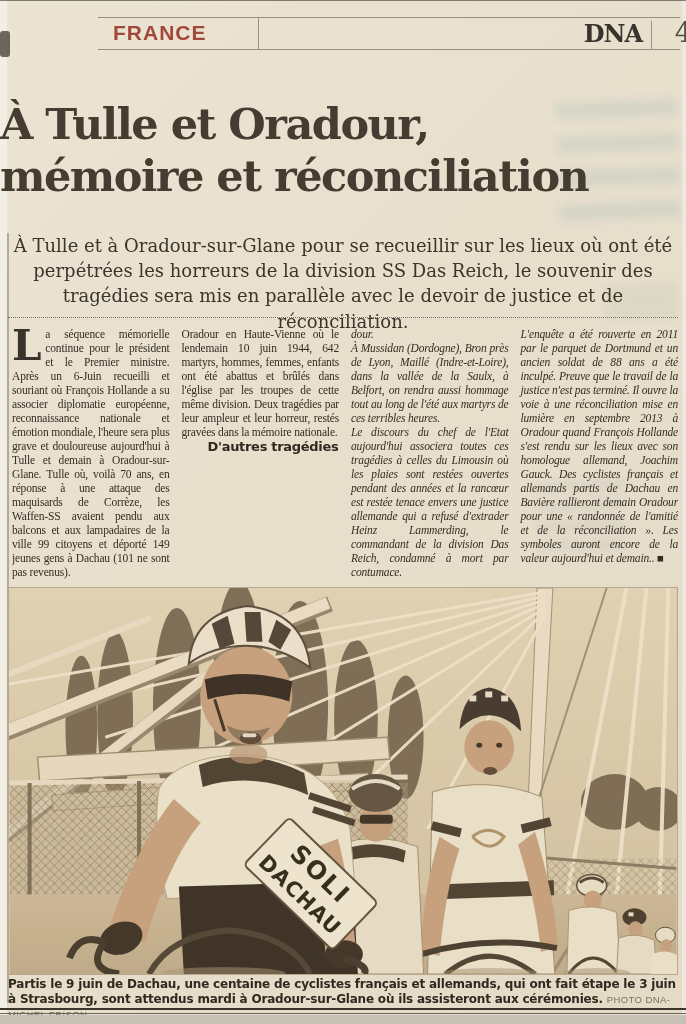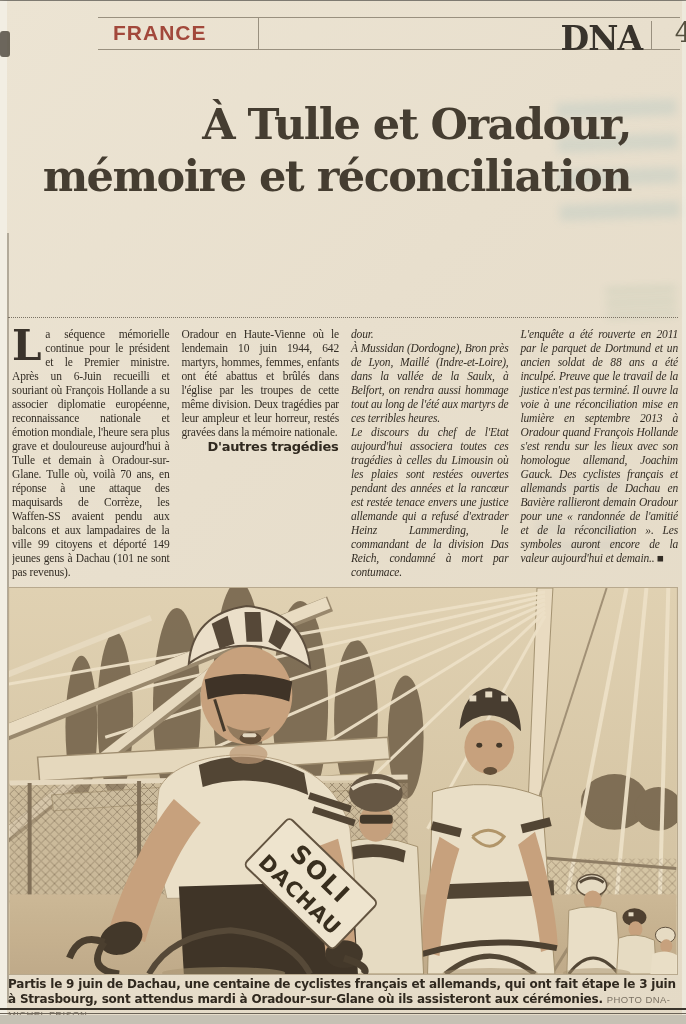--- a/index.html
+++ b/index.html
@@ -24,28 +24,28 @@
     background:repeating-linear-gradient(0deg,#4f6a8a 0 10px,transparent 10px 20px);}
   
   .rule{background:#99907f;}
   .rule-top{left:98px;top:16px;width:582px;height:1px;}
   .rule-bot{left:98px;top:48px;width:582px;height:1px;}
   .vdiv1{left:258px;top:16px;width:1px;height:32px;background:#99907f;}
   .vdiv2{right:34px;top:20px;width:1px;height:28px;background:#99907f;}
   .section-label{left:113px;top:20px;font-family:"Liberation Sans",sans-serif;
     font-weight:800;font-size:21px;letter-spacing:1px;color:#a2483b;}
   .masthead{right:44px;top:18px;font-family:"DejaVu Serif",serif;font-weight:700;
-    font-size:33px;letter-spacing:-1px;color:#38332c;}
+    font-size:24px;letter-spacing:-1px;color:#38332c;}
   .pagenum{right:-6px;top:16px;font-family:"DejaVu Serif",serif;font-size:27px;color:#55503f;}
   
   .kicker-row{left:113px;top:82px;width:560px;font-family:"Liberation Sans",sans-serif;}
   .kicker{color:#a2483b;font-weight:800;font-size:17px;letter-spacing:.3px;}
   .kicker-sub{color:#3e382f;font-weight:500;font-size:17.5px;margin-left:24px;}
   
-  .headline{left:0;top:98px;width:631px;text-align:right;
+  .headline{left:0;top:98px;width:631px;text-align:left;
     font-family:"DejaVu Serif",serif;font-weight:700;font-size:43px;
     letter-spacing:-1.5px;line-height:1.2;color:#453d31;white-space:pre-line;}
   
   .lead{left:13px;top:232px;width:660px;text-align:center;
     font-family:"DejaVu Serif",serif;font-size:18px;line-height:1.4;color:#3b352c;}
   .dotted-rule{left:8px;top:316px;width:670px;height:0;
     border-top:1.5px dotted #7a7264;}
   
   .cols{left:12px;top:326px;width:666px;height:258px;overflow:hidden;
     display:grid;grid-template-columns:1fr 1fr 1fr 1fr;column-gap:12px;
@@ -88,20 +88,21 @@
   <div class="abs rule rule-bot"></div>
   <div class="abs vdiv1"></div>
   <div class="abs section-label">FRANCE</div>
   <div class="abs masthead">DNA</div>
   <div class="abs vdiv2"></div>
   <div class="abs pagenum">4</div>
 
 
   <h1 class="abs headline" style="margin:0;">À Tulle et Oradour,
 mémoire et réconciliation</h1>
+  <div class="abs lead">À Tulle et à Oradour-sur-Glane pour se recueillir sur les lieux où ont été perpétrées les horreurs de la division SS Das Reich, le souvenir des tragédies sera mis en parallèle avec le devoir de justice et de réconciliation.</div>
   <div class="abs dotted-rule"></div>
 
   <div class="abs cols">
     <div>
       <p><span class="dropcap">L</span><span>a séquence mémorielle continue pour le président et le Premier ministre. Après un 6-Juin recueilli et souriant où François Hollande a su associer diplomatie européenne, reconnaissance nationale et émotion mondiale, l'heure sera plus grave et douloureuse aujourd'hui à Tulle et demain à Oradour-sur-Glane. Tulle où, voilà 70 ans, en réponse à une attaque des maquisards de Corrèze, les Waffen-SS avaient pendu aux balcons et aux lampadaires de la ville 99 citoyens et déporté 149 jeunes gens à Dachau (101 ne sont pas revenus).</span></p>
     </div>
     <div>
       <p>Oradour en Haute-Vienne où le lendemain 10 juin 1944, 642 martyrs, hommes, femmes, enfants ont été abattus et brûlés dans l'église par les troupes de cette même division. Deux tragédies par leur ampleur et leur horreur, restés gravées dans la mémoire nationale.</p>
       <p class="subhead">D'autres tragédies</p>
     </div>

